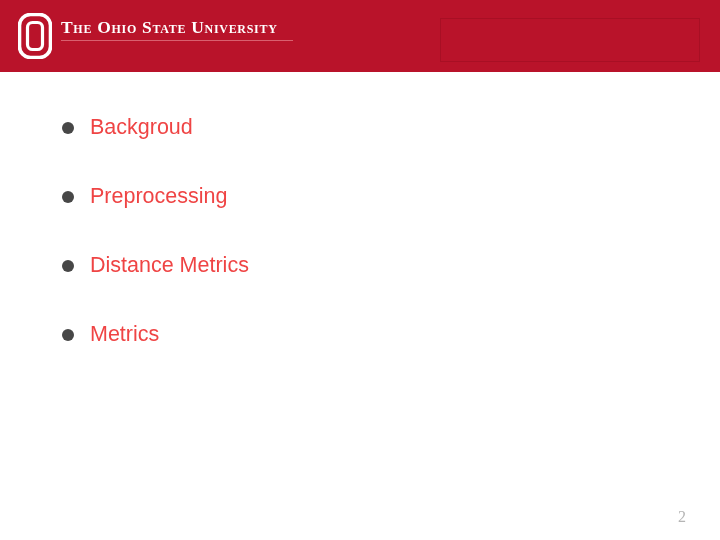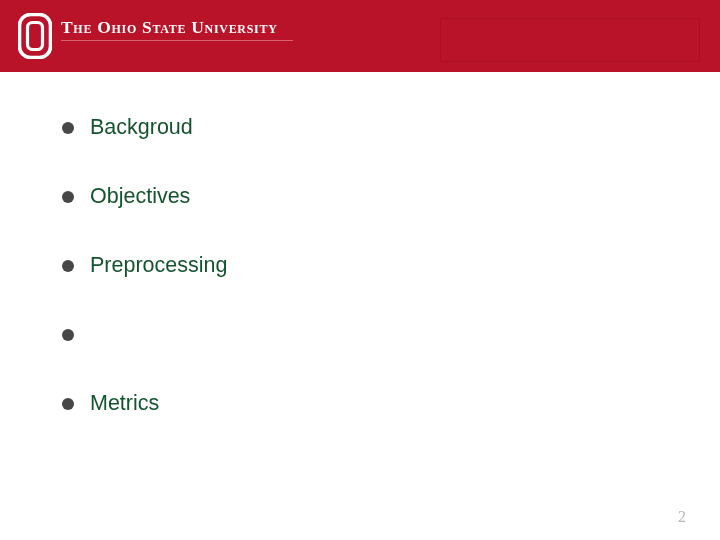--- a/index.html
+++ b/index.html
@@ -113,21 +113,21 @@
     top: 50%;
     transform: translateY(-50%);
     width: 12px;
     height: 12px;
     border-radius: 50%;
     background: #474747;
   }
   .bullet-label {
     font-family: "Liberation Sans", sans-serif;
     font-size: 21.5px;
-    color: #14532d;
+    color: #ef4444;
     line-height: 1.2;
     white-space: nowrap;
   }
 
   
   .page-number {
     position: absolute;
     right: 34px;
     bottom: 15px;
     font-family: "Liberation Serif", serif;
@@ -163,32 +163,29 @@
 
   </div>
 
   <ul class="bullet-list">
 
     <li class="bullet-item">
       <span class="bullet-marker"></span>
       <span class="bullet-label">Backgroud</span>
     </li>
 
-    <li class="bullet-item">
-      <span class="bullet-marker"></span>
-      <span class="bullet-label">Objectives</span>
-    </li>
 
     <li class="bullet-item">
       <span class="bullet-marker"></span>
       <span class="bullet-label">Preprocessing</span>
     </li>
 
     <li class="bullet-item">
       <span class="bullet-marker"></span>
+      <span class="bullet-label">Distance Metrics</span>
     </li>
 
 
     <li class="bullet-item">
       <span class="bullet-marker"></span>
       <span class="bullet-label">Metrics</span>
     </li>
 
   </ul>
 

